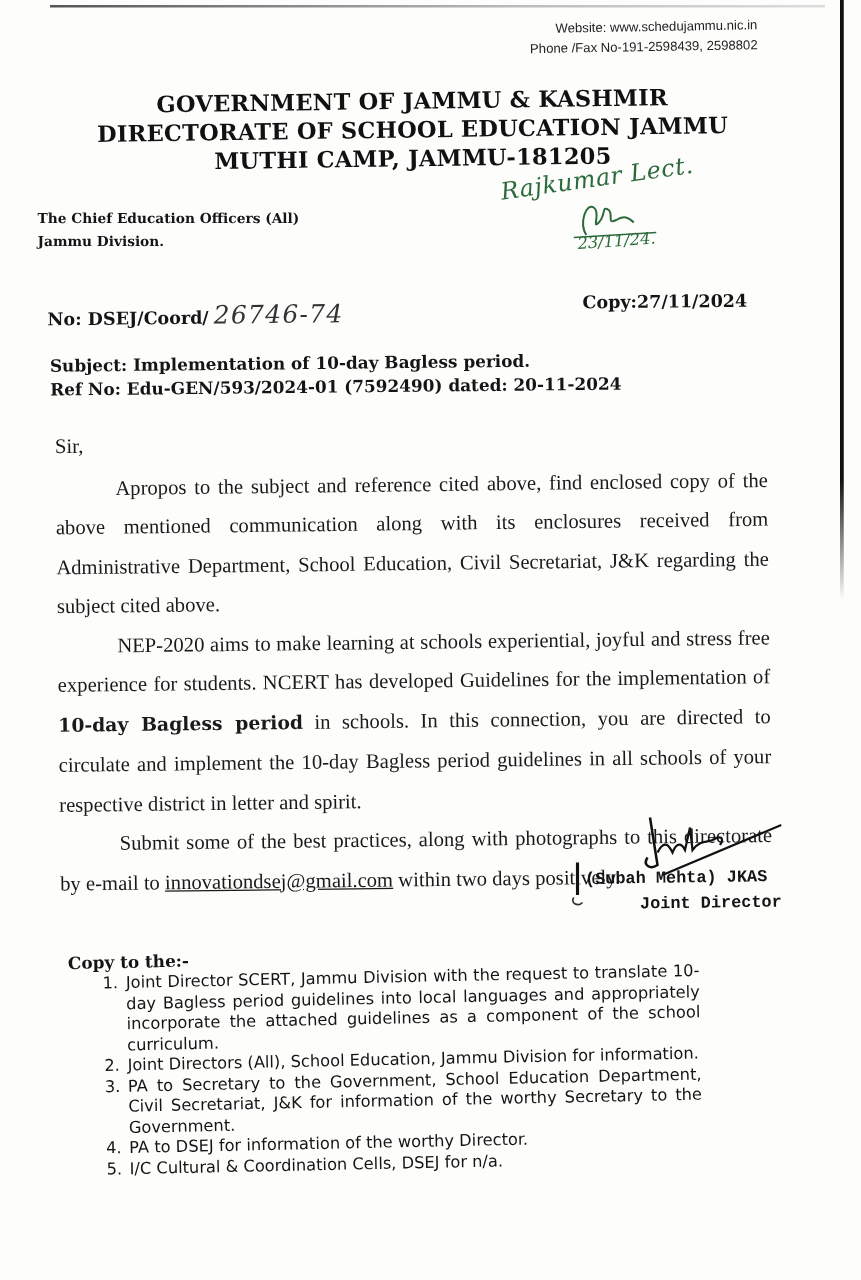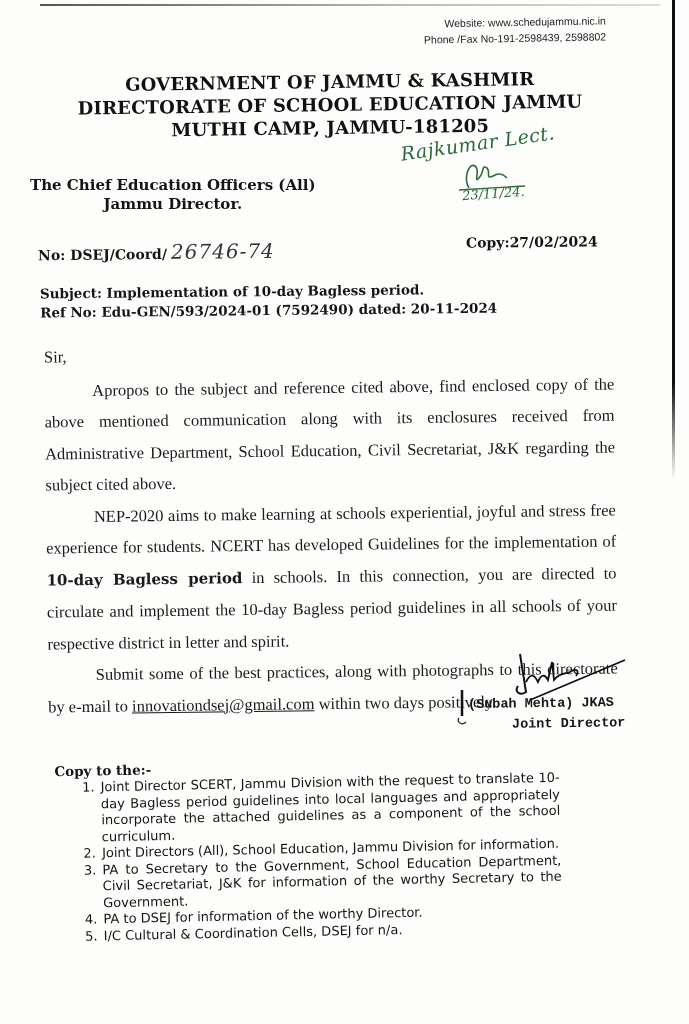--- a/index.html
+++ b/index.html
@@ -23,22 +23,22 @@
     font-family: "Liberation Sans", "DejaVu Sans", sans-serif;
     font-size: 10.5px; line-height: 16px; color: #222; text-align: right; width: 190px;
     transform: rotate(-1deg);
   }
   .header {
     position: absolute; left: 60px; top: 70px; width: 540px;
     text-align: center; font-weight: bold; font-size: 18px; line-height: 23px;
     letter-spacing: 0.2px; transform: rotate(-0.8deg); color: #111;
   }
   .addressees {
-    position: absolute; left: 30px; top: 176px;
-    font-weight: bold; font-size: 15px; line-height: 19px; color: #151515; text-align: center;
+    position: absolute; left: 30px; top: 165px;
+    font-weight: bold; font-size: 11px; line-height: 19px; color: #151515;
   }
   .handwritten-note {
     position: absolute; left: 400px; top: 132px; width: 190px; height: 80px;
   }
   .hand-name {
     position: absolute; left: 0; top: 0;
     font-family: "DejaVu Serif", serif; font-style: italic;
     color: #2b6a3a; font-size: 19px; transform: rotate(-8deg);
     letter-spacing: 0.5px;
   }
@@ -107,38 +107,38 @@
 </div>
 
 <div class="header">
   <div>GOVERNMENT OF JAMMU &amp; KASHMIR</div>
   <div>DIRECTORATE OF SCHOOL EDUCATION JAMMU</div>
   <div>MUTHI CAMP, JAMMU-181205</div>
 </div>
 
 <div class="addressees">
   <div>The Chief Education Officers (All)</div>
-  <div>Jammu Director.</div>
+  <div>Jammu Division.</div>
 </div>
 
 <div class="handwritten-note">
   <div class="hand-name">Rajkumar Lect.</div>
   <svg style="position:absolute;left:55px;top:26px;" width="80" height="36" viewBox="0 0 80 36">
     <path d="M14 30 C8 20 14 4 20 8 C26 12 18 26 24 20 C30 14 26 6 32 10 C36 14 30 22 38 18 C44 14 48 16 52 20" stroke="#2b6a3a" stroke-width="1.6" fill="none"></path>
     <path d="M4 32 L70 28" stroke="#2b6a3a" stroke-width="1.4" fill="none"></path>
   </svg>
   <div class="hand-date">23/11/24.</div>
 </div>
 
 <div class="ref-line">
   <span>No: DSEJ/Coord/</span><span class="hand">26746-74</span>
 </div>
 
 <div class="date-line">
-  <span>Copy:</span><span>27/02/2024</span>
+  <span>Copy:</span><span>27/11/2024</span>
 </div>
 
 <div class="subject">
   <div>Subject: Implementation of 10-day Bagless period.</div>
   <div>Ref No: Edu-GEN/593/2024-01 (7592490) dated: 20-11-2024</div>
 </div>
 
 <div class="body-text">
   <p class="salutation">Sir,</p>
   <p class="indent">Apropos to the subject and reference cited above, find enclosed copy of the above mentioned communication along with its enclosures received from Administrative Department, School Education, Civil Secretariat, J&amp;K regarding the subject cited above.</p>

